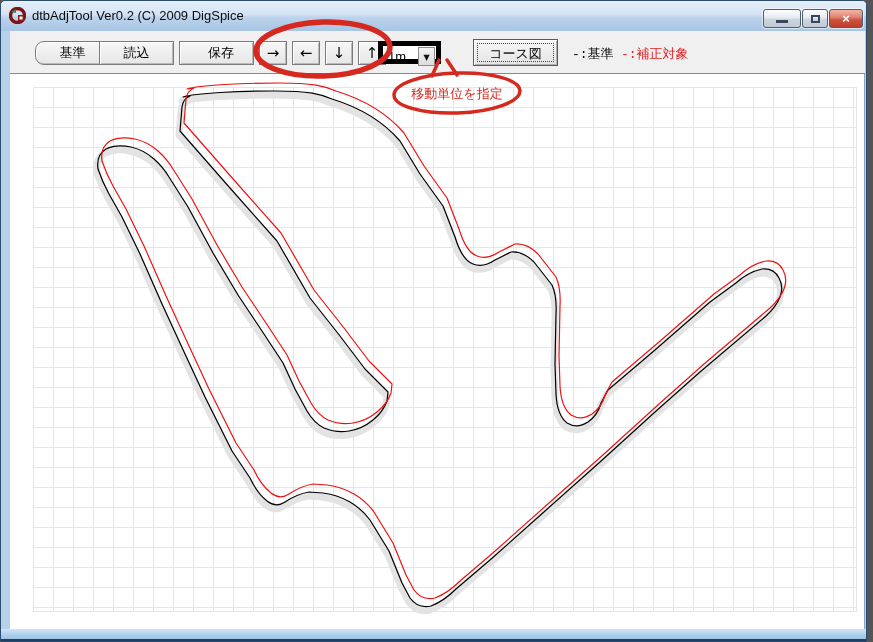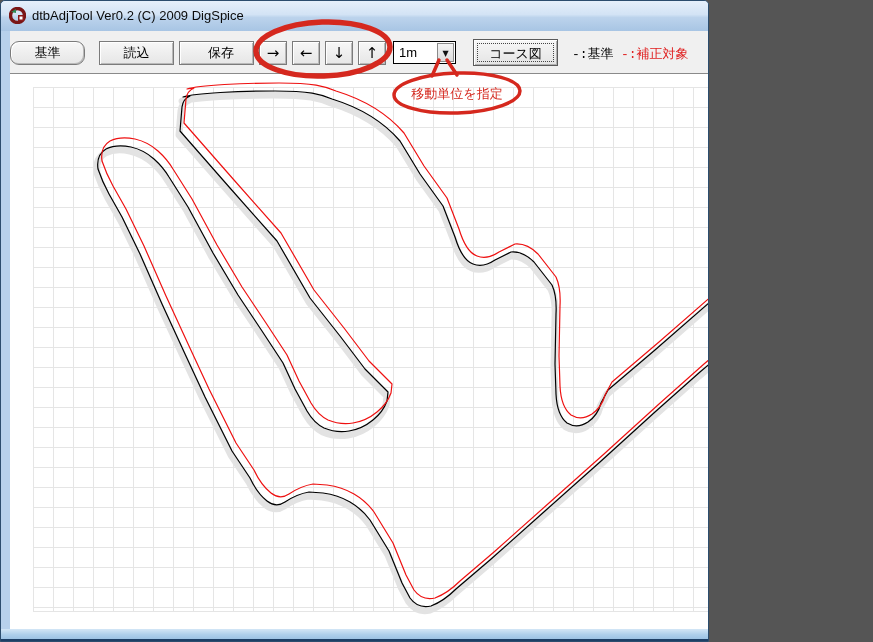--- a/index.html
+++ b/index.html
@@ -1,19 +1,19 @@
 <!DOCTYPE html>
 <html><head>
 <meta charset="utf-8">
 <style>
   html,body{margin:0;padding:0;background:#555;}
   *{box-sizing:border-box;}
   body{font-family:"Liberation Sans","DejaVu Sans",sans-serif;}
   #window{
-    position:relative;width:709px;height:642px;
+    position:relative;width:867px;height:642px;
     background:#b7d1ec;
     border:1px solid #2c4d6e;
     border-radius:5px 5px 0 0;
     overflow:hidden;
   }
   
   #titlebar{
     position:absolute;left:0;top:0;width:873px;height:30px;
     background:linear-gradient(#e6f0fb 0%,#d3e3f5 45%,#bcd3ec 55%,#a8c5e4 100%);
     border-radius:4px 4px 0 0;
@@ -46,26 +46,26 @@
   }
   .tbtn{
     position:absolute;top:10px;height:24px;
     background:linear-gradient(#f7f7f7,#e6e6e6);
     border:1px solid #7b7b7b;
     box-shadow:inset 1px 1px 0 #ffffff, inset -1px -1px 0 #b9b9b9;
     font-size:13px;color:#000;text-align:center;line-height:22px;
     padding:0;cursor:default;
   }
   .wide{width:75px;}
-  #btn-kijun{left:0;border-radius:9px;} #btn-yomikomi{left:89px;} #btn-hozon{left:169px;padding-left:9px;}
+  #btn-kijun{left:25px;border-radius:9px;} #btn-yomikomi{left:89px;} #btn-hozon{left:169px;padding-left:9px;}
   .arrowbtn{width:28px;font-family:"DejaVu Sans",sans-serif;font-size:15px;line-height:21px;}
   #arr-right{left:249px;} #arr-left{left:282px;} #arr-down{left:315px;} #arr-up{left:348px;}
   #unit-combo{
-    position:absolute;left:383px;top:10px;width:63px;height:23px;
-    background:#fff;border:1px solid #000000;
+    position:absolute;left:368px;top:10px;width:63px;height:23px;
+    background:#fff;border:5px solid #000000;
   }
   #unit-value{position:absolute;left:5px;top:3px;font-size:13px;color:#000;}
   #unit-drop{
     position:absolute;right:1px;top:1px;width:17px;height:19px;
     background:linear-gradient(#f4f4f4,#dcdcdc);
     border:1px solid #8a8a8a;
     font-size:8px;line-height:19px;text-align:center;color:#111;
     font-family:"DejaVu Sans",sans-serif;
   }
   #btn-coursemap{

